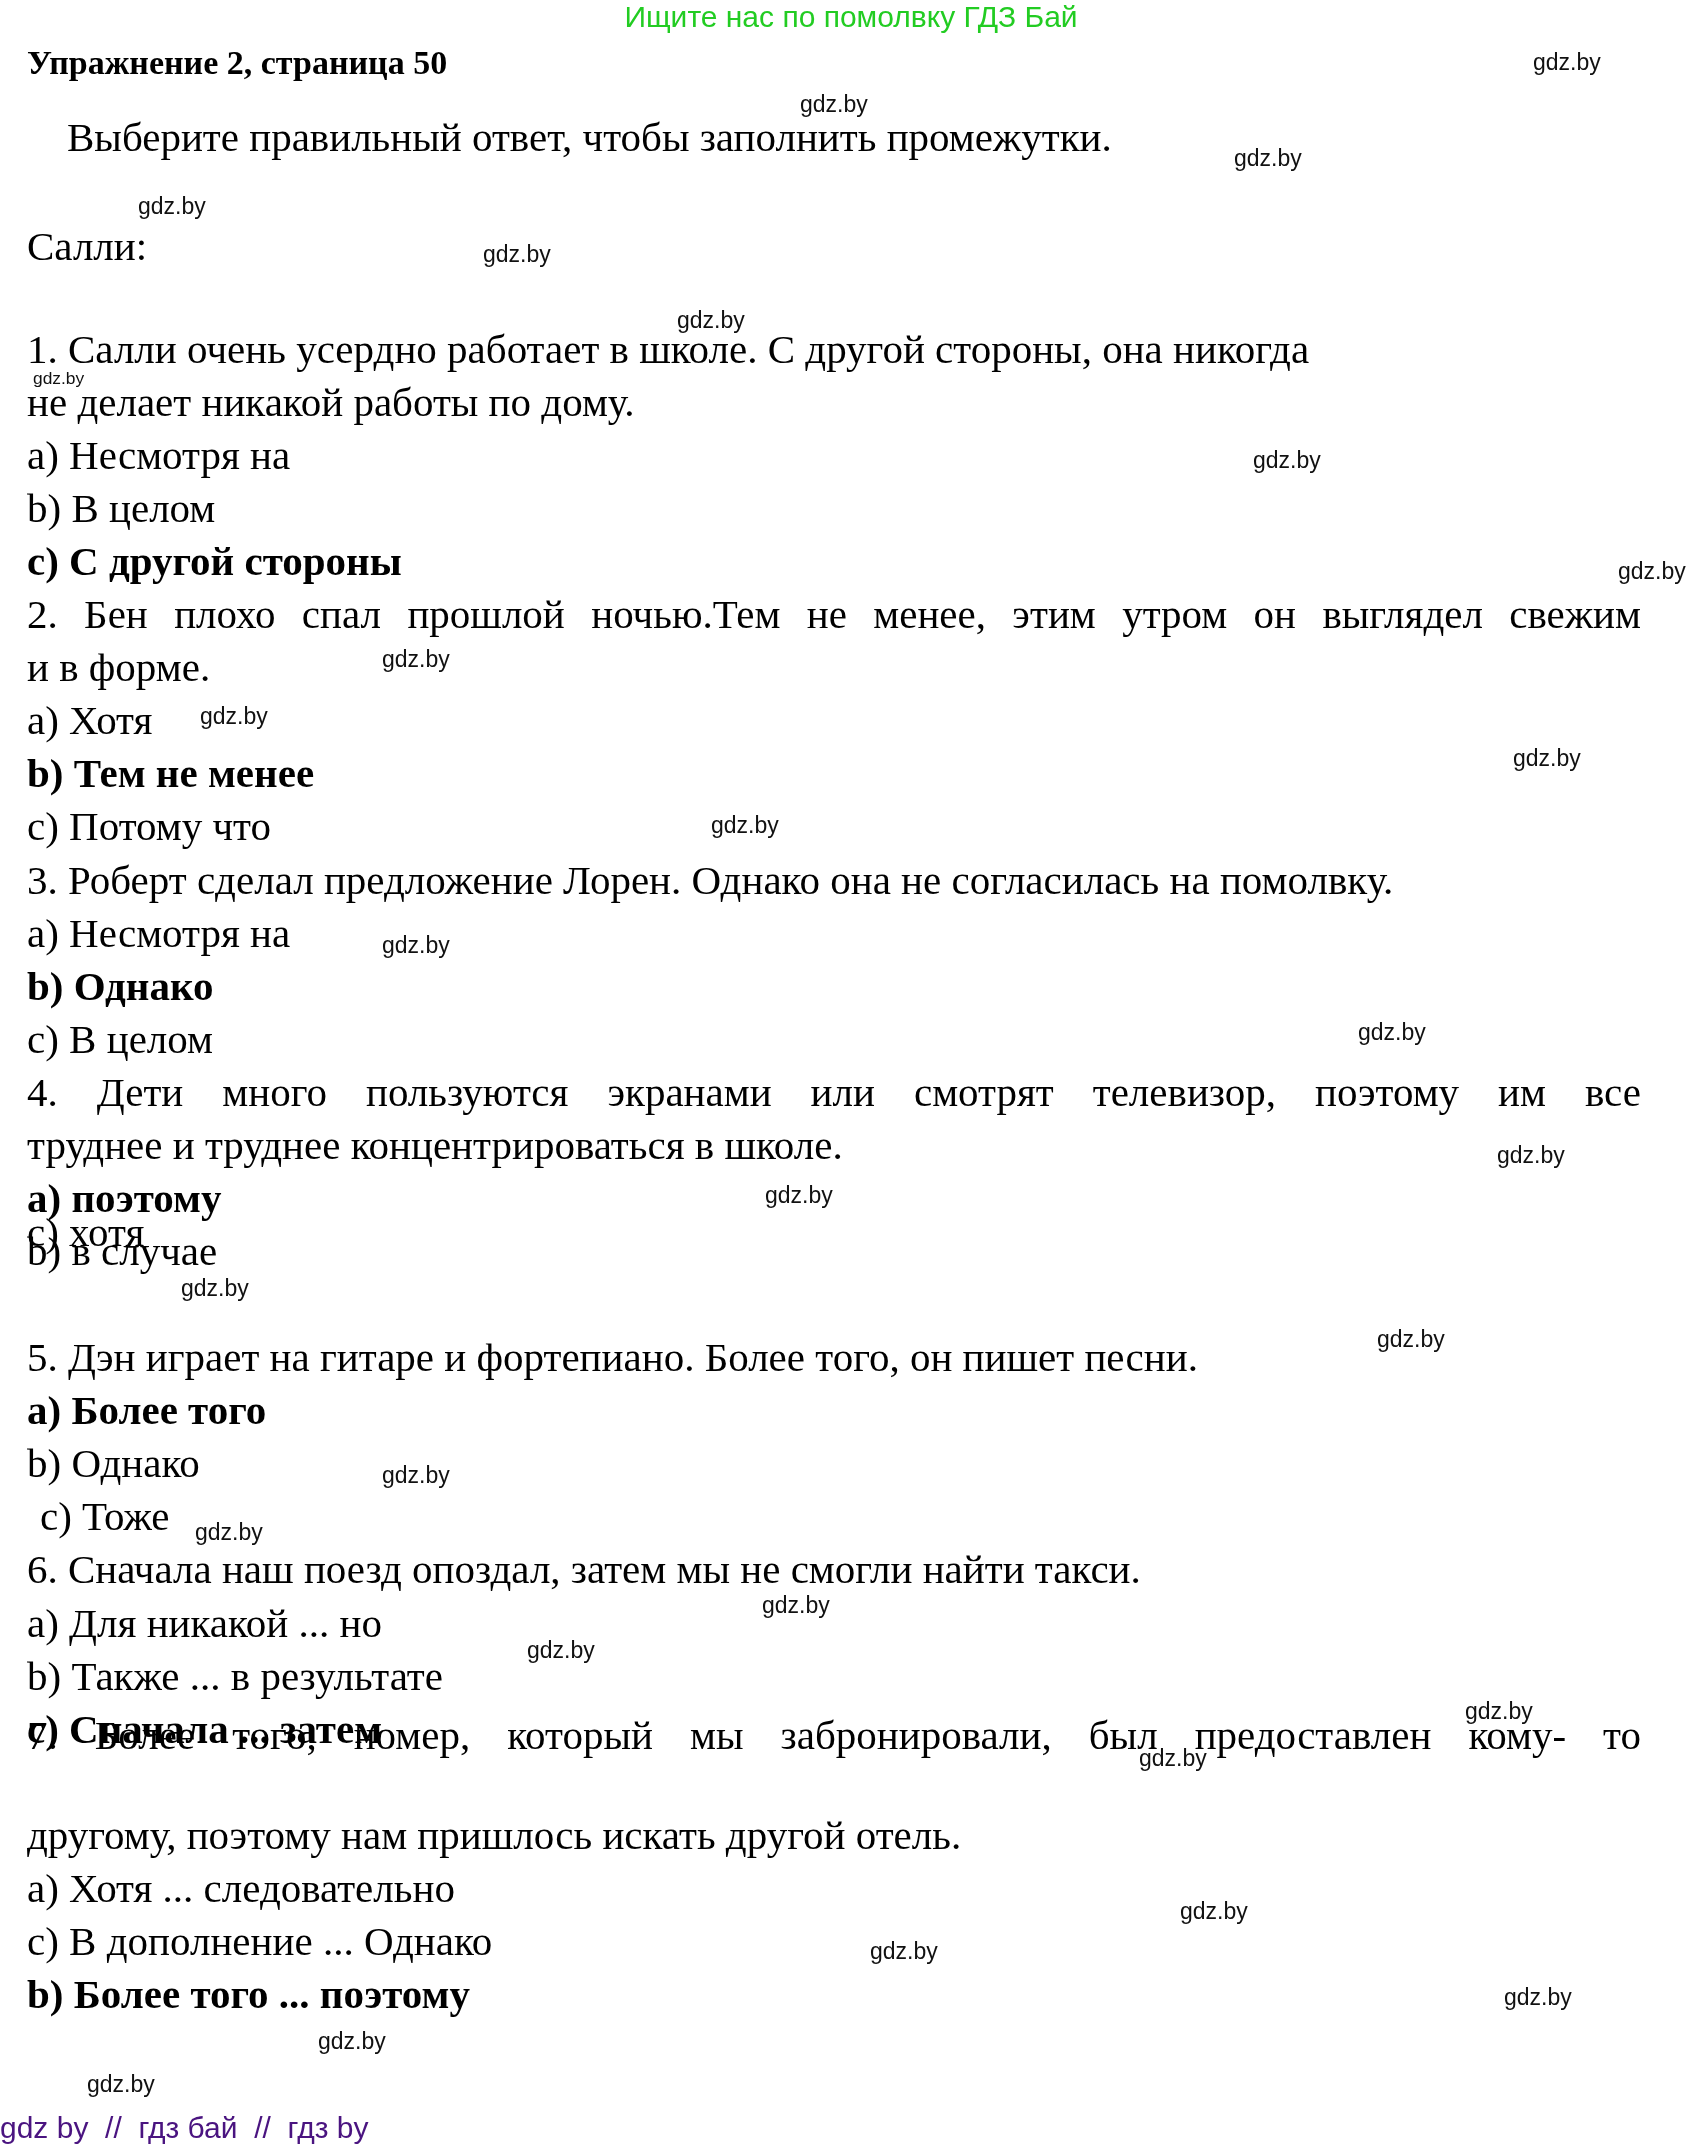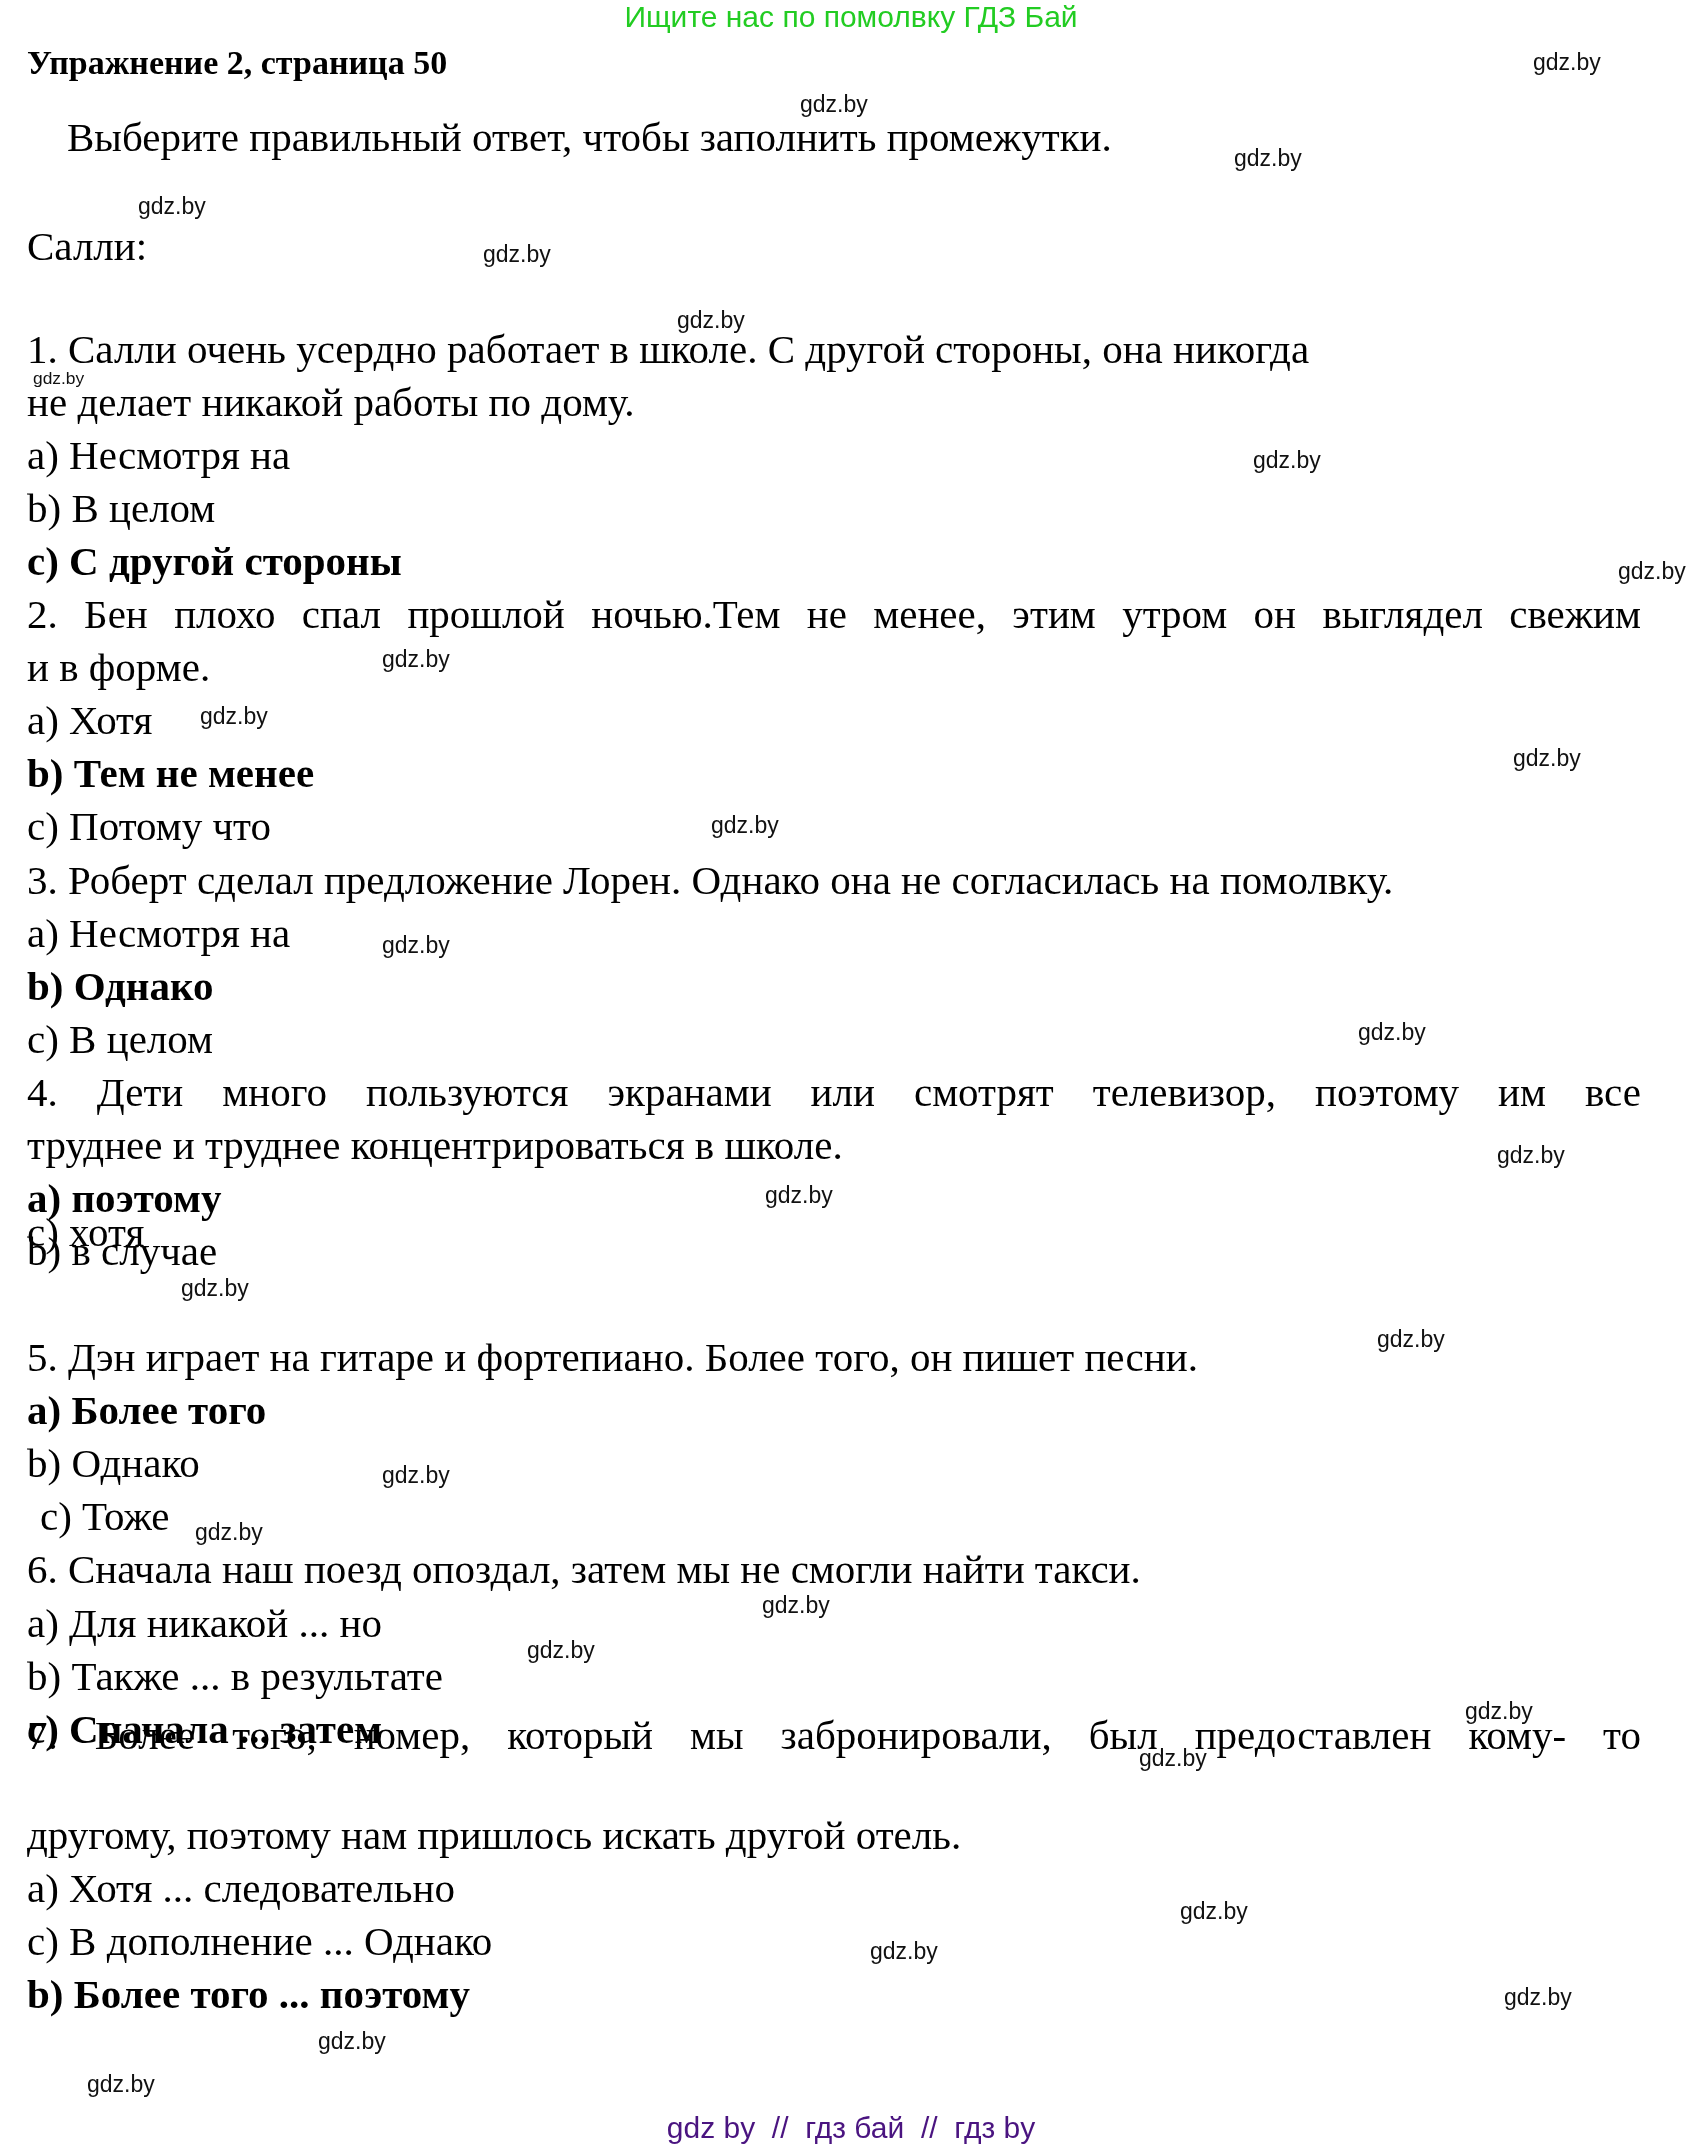--- a/index.html
+++ b/index.html
@@ -7,21 +7,21 @@
   .abs { position: absolute; white-space: nowrap; }
   .banner { font-family: "Liberation Sans", sans-serif; color: #22cc22; font-size: 30px; left: 0; width: 1702px; text-align: center; top: 0; }
   .title { font-weight: bold; font-size: 34px; left: 27px; top: 44px; }
   .instr { font-size: 41px; left: 27px; top: 113px; margin-left: 40px; }
   .answer { font-size: 41px; left: 27px; top: 222px; }
   .line { font-size: 41px; left: 27px; }
   .bold { font-weight: bold; }
   .just { width: 1614px; text-align: justify; text-align-last: justify; }
   .wm { font-family: "Liberation Sans", sans-serif; font-size: 23px; color: #111; }
   .wm.small { font-size: 17.4px; }
-  .footer { font-family: "Liberation Sans", sans-serif; color: #4a1480; font-size: 30px; left: 0; width: 1702px; text-align: center; top: 2111px; }
+  .footer { font-family: "Liberation Sans", sans-serif; color: #4a1480; font-size: 30px; left: 0; width: 1702px; text-align: left; top: 2111px; }
 </style>
 </head>
 <body>
 
 <div class="abs banner">Ищите нас по помолвку ГДЗ Бай</div>
 
 <div class="abs title">Упражнение 2, страница 50</div>
 <div class="abs instr">Выберите правильный ответ, чтобы заполнить промежутки.</div>
 <div class="abs answer">Салли:</div>
 

